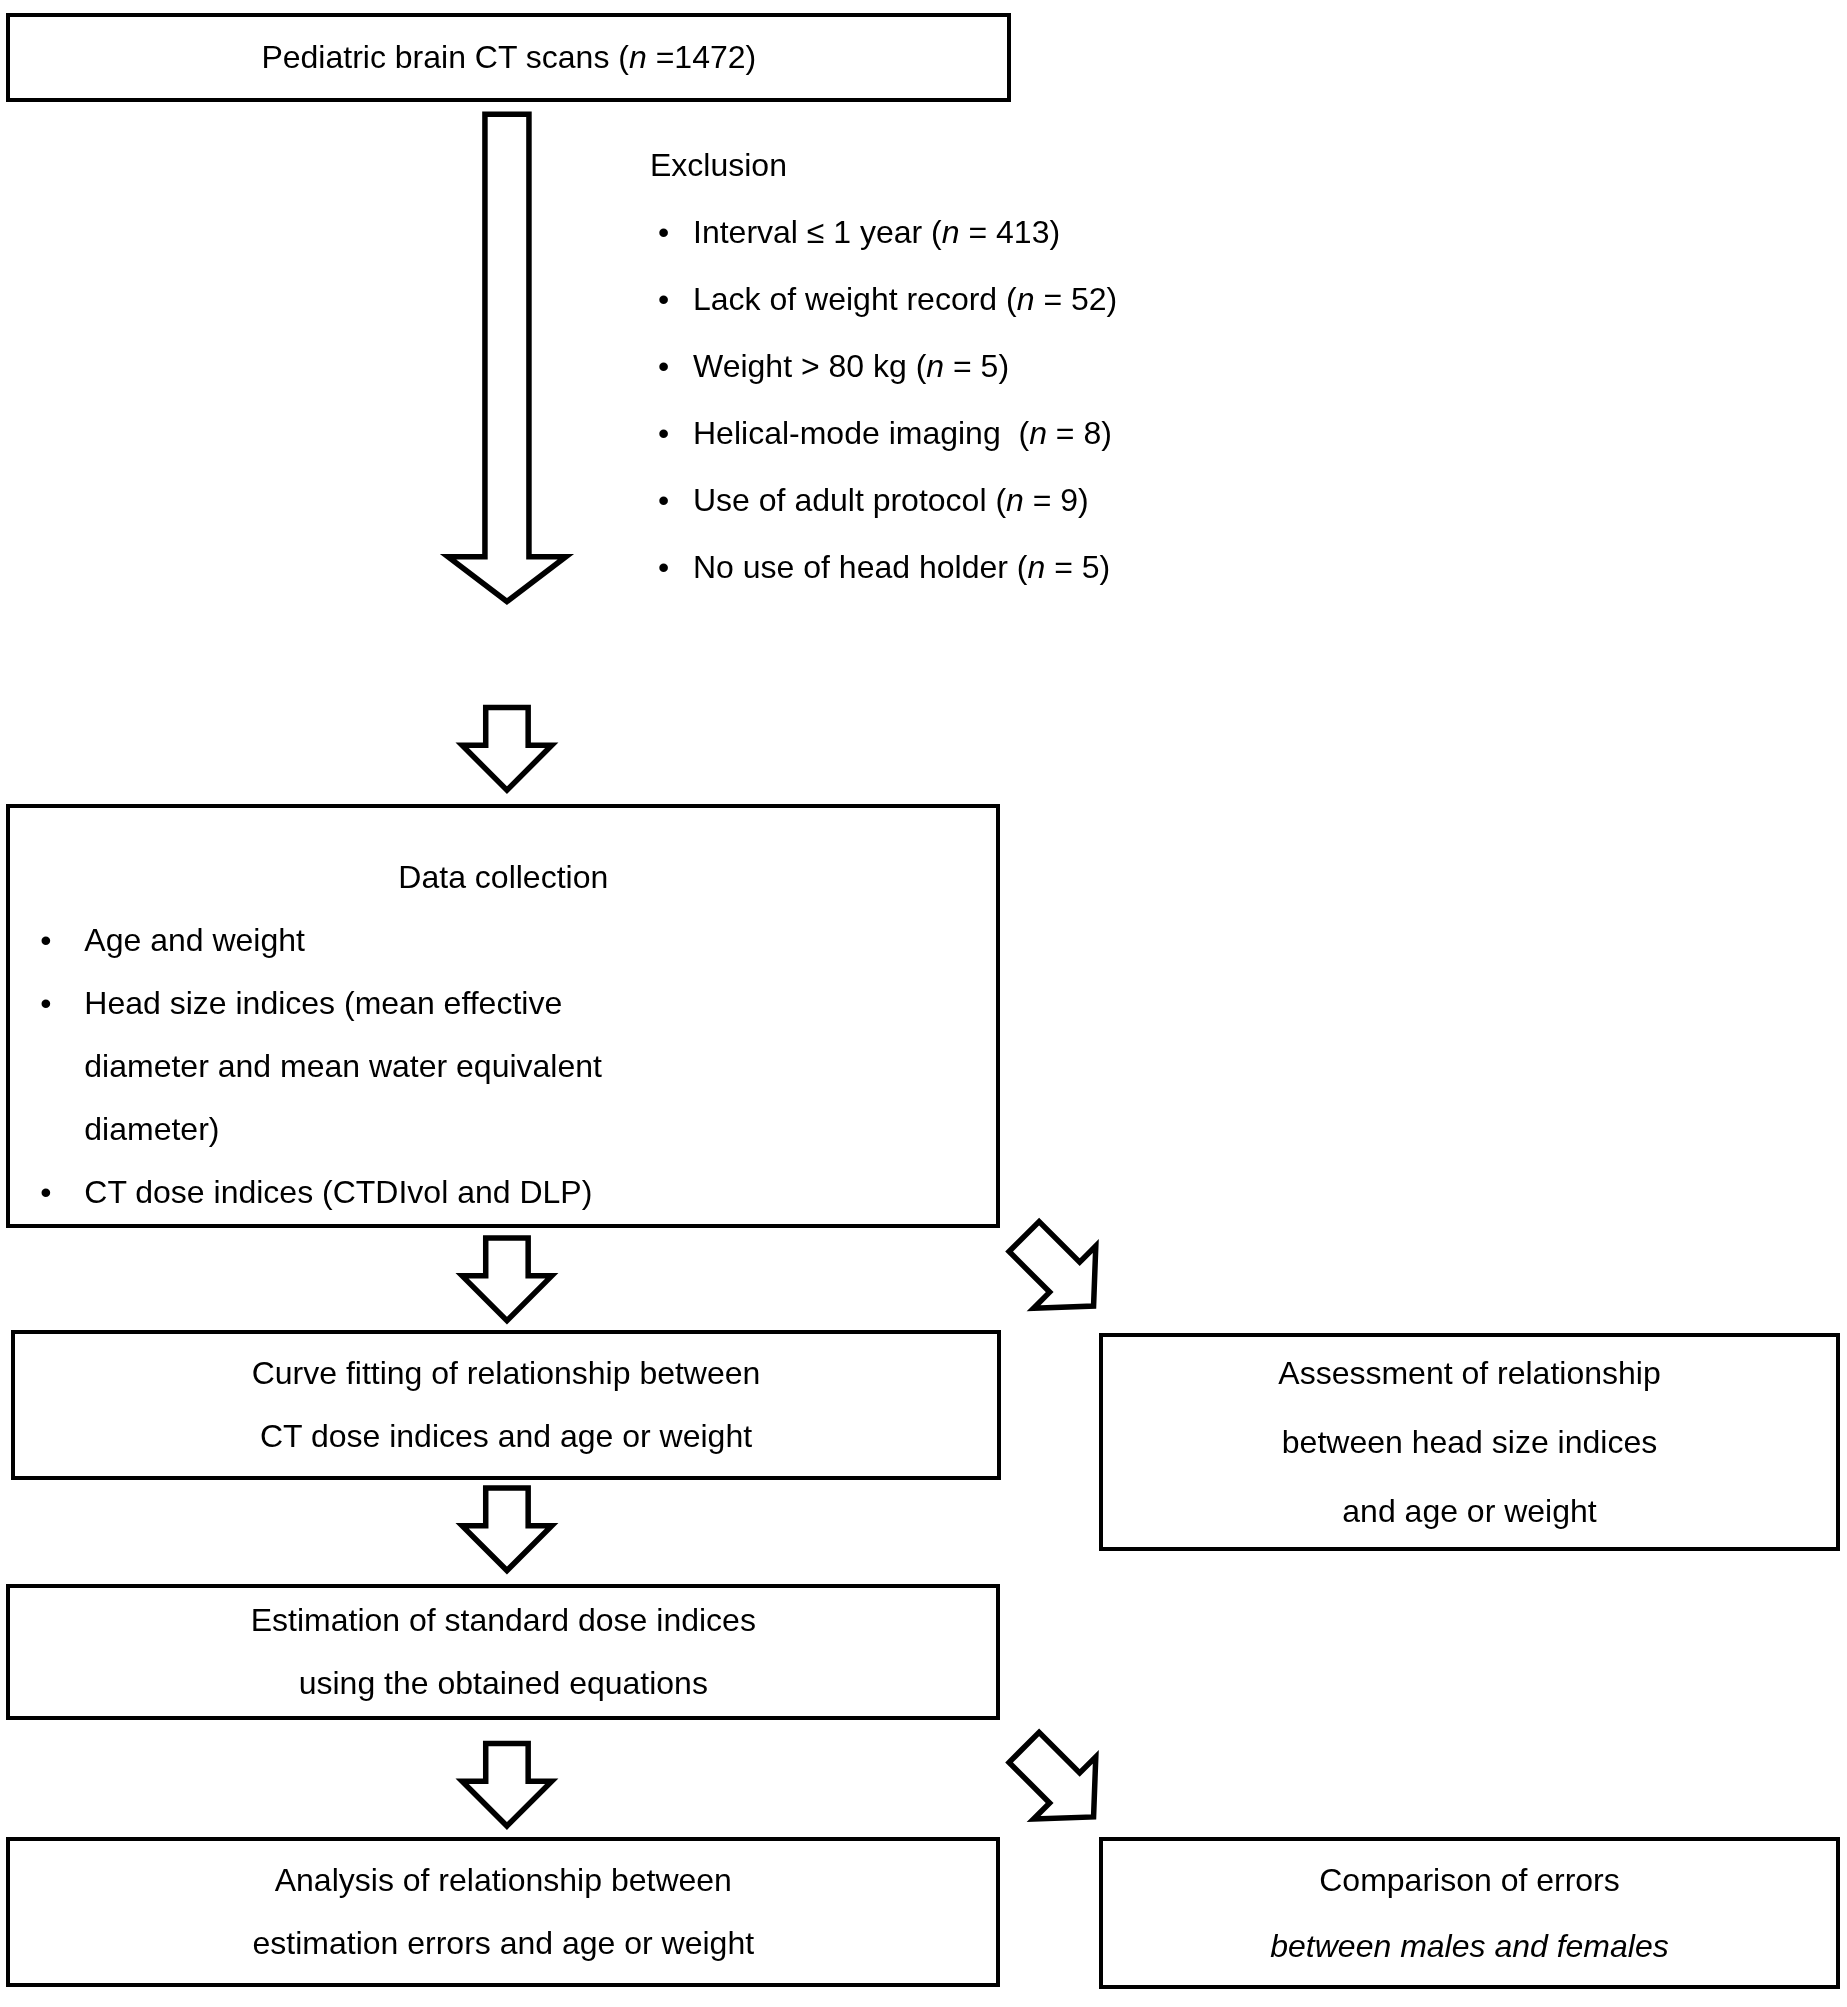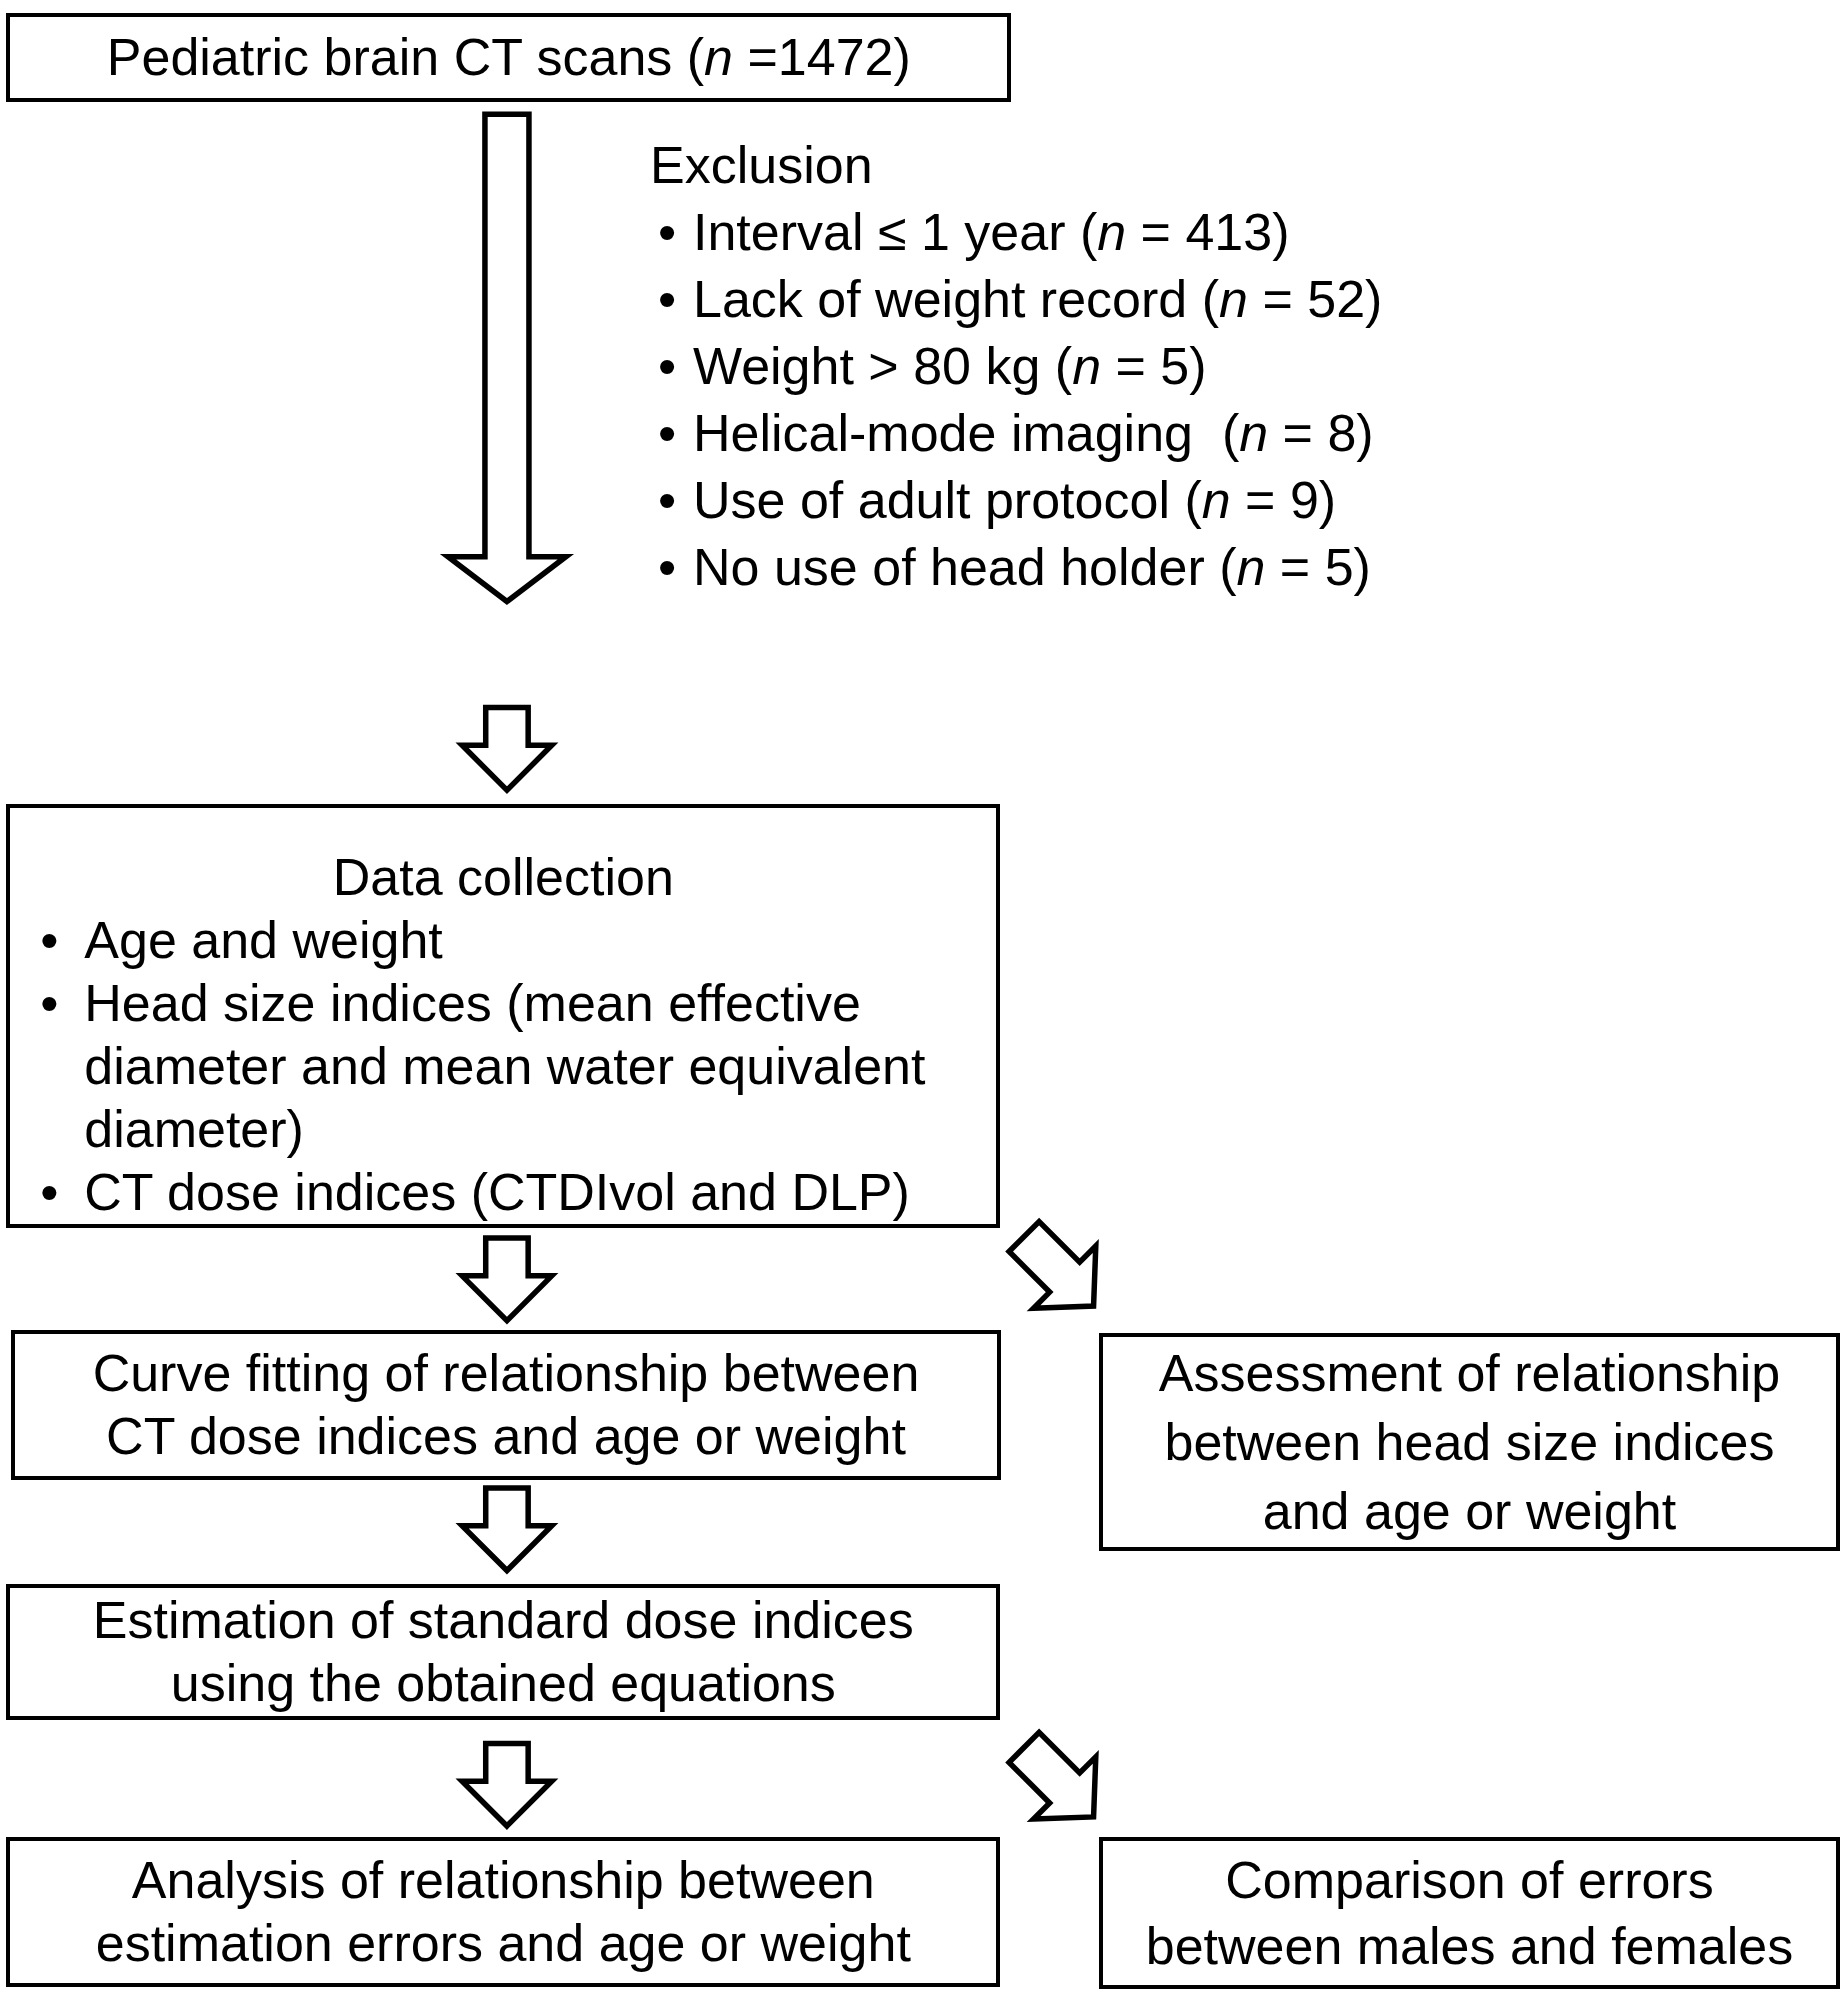--- a/index.html
+++ b/index.html
@@ -2,21 +2,21 @@
 <html style="font-size:12.6px"><head>
 <meta charset="utf-8">
 <style>
   html,body{margin:0;padding:0;background:#fff;}
   .canvas{
     position:relative;
     width:1847px;
     height:2007px;
     background:#ffffff;
     font-family:"Liberation Sans","DejaVu Sans",sans-serif;
-    font-size:52px;
+    font-size:32px;
     color:#000;
     overflow:hidden;
   }
   .box{
     position:absolute;
     background:#fff;
     border:4.7px solid #000;
     box-sizing:border-box;
     display:flex;
     flex-direction:column;
@@ -125,17 +125,17 @@
     <div class="bline">using the obtained equations</div>
   </div>
 
   <div class="box" style="left:6.3px;top:1837px;width:994px;height:150px;">
     <div class="bline">Analysis of relationship between</div>
     <div class="bline">estimation errors and age or weight</div>
   </div>
 
   <div class="box" style="left:1099px;top:1837px;width:741px;height:152px;">
     <div class="bline" style="line-height:66px;">Comparison of errors</div>
-    <div class="bline" style="line-height:66px;">between males and females</div>
+    <div class="bline" style="line-height:66px;font-style:italic;">between males and females</div>
   </div>
 
 </div>
 
 
 </body></html>

